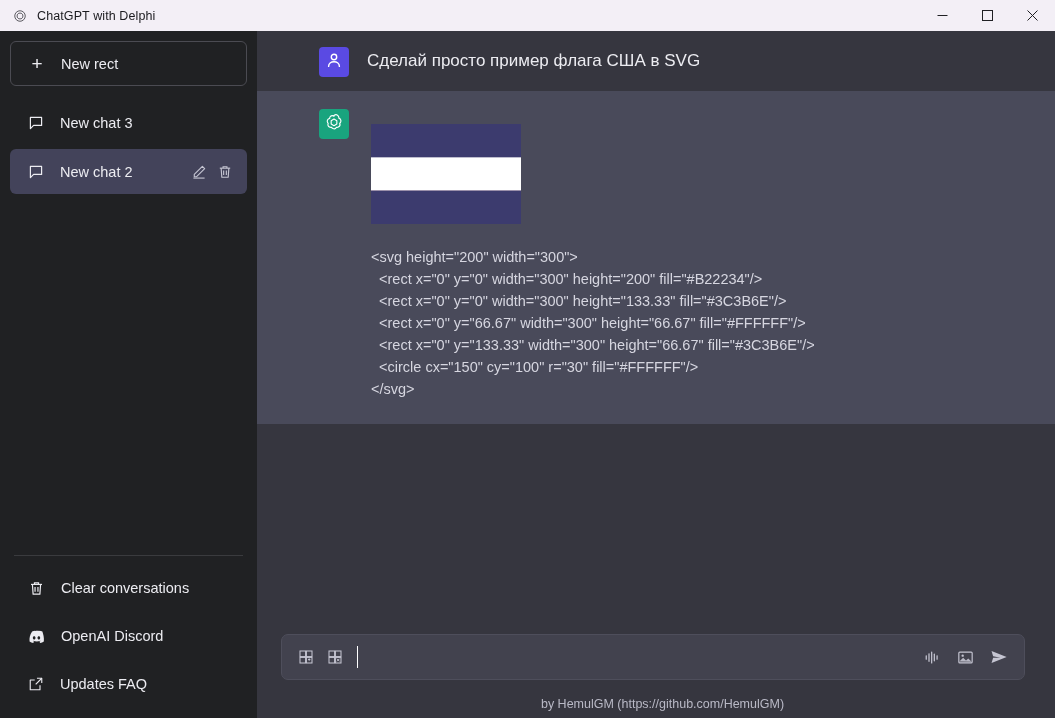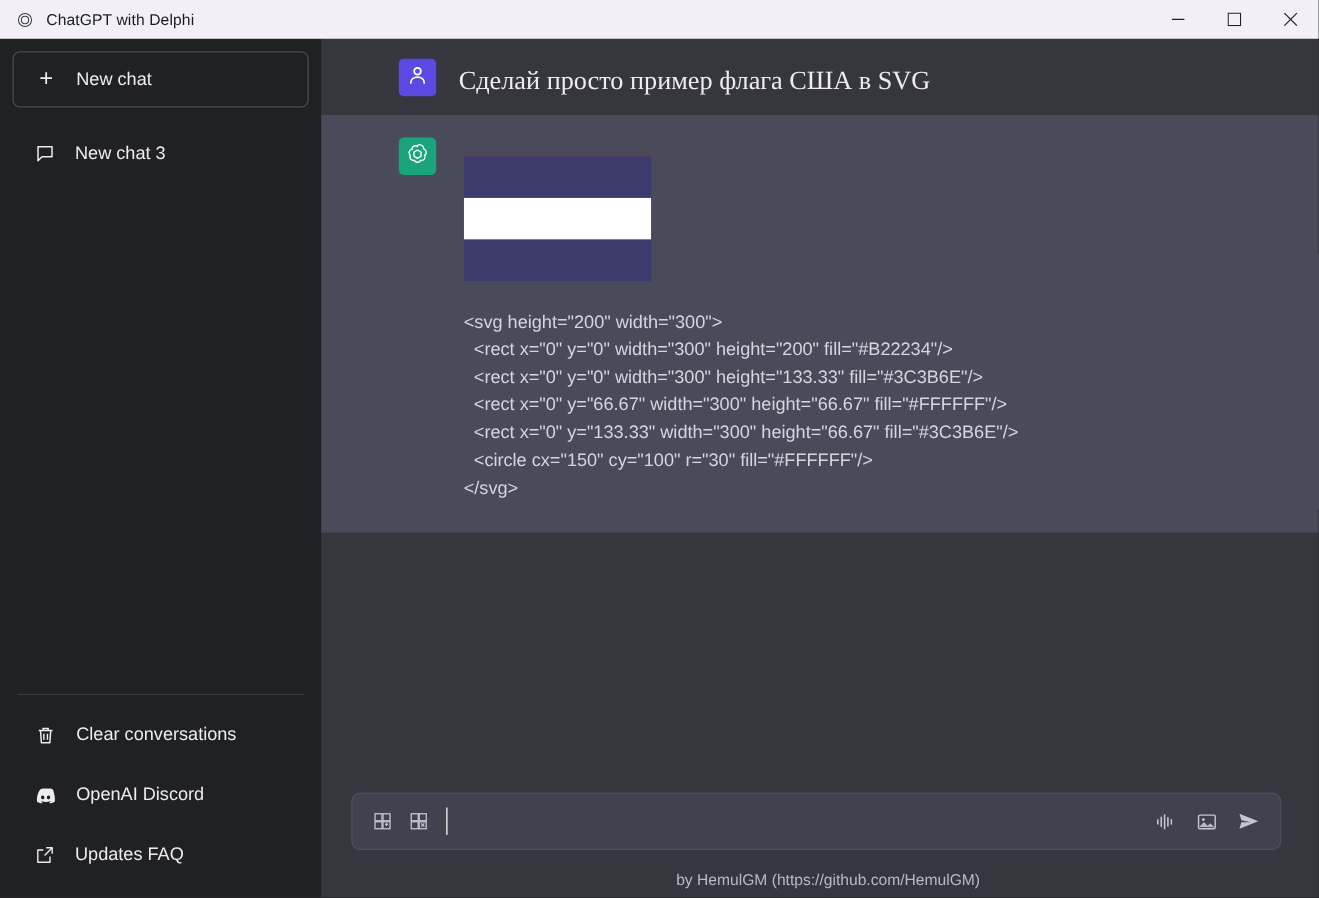--- a/index.html
+++ b/index.html
@@ -154,23 +154,22 @@
     min-width: 30px;
     border-radius: 4px;
     display: flex; align-items: center; justify-content: center;
   }
   .avatar.user-av { background: #5A4AE3; }
   .avatar.bot-av { background: #19A47E; }
 
   .msg-content { flex: 1; min-width: 0; padding-top: 3px; }
   .msg-text {
     color: #ececf1;
-    font-size: 21px;
+    font-size: 17px;
     line-height: 1.35;
-    font-family: Liberation Serif, serif;
   }
 
   .flag-render {
     width: 150px; height: 100px;
     margin: 12px 0 22px 4px;
     display: block;
   }
 
   .code-block {
     color: #d6d6e0;
@@ -272,34 +271,59 @@
       </div>
     </div>
   </div>
 
   <div class="body">
 
     <div class="sidebar">
 
       <div class="newchat-btn">
         <span class="plus-icon">+</span>
-        <span>New chat</span>
+        <span>New rect</span>
       </div>
 
       <div class="chat-list">
 
         <div class="chat-item">
           <span class="sb-icon">
             <svg class="icon-svg" width="16" height="16" viewBox="0 0 20 20" fill="none" stroke="currentColor" stroke-width="1.5">
               <path d="M3 3h14v10H7l-4 4z" stroke-linejoin="round"></path>
             </svg>
           </span>
           <span class="ci-label">New chat 3</span>
         </div>
 
+        <div class="chat-item selected">
+          <span class="sb-icon">
+            <svg class="icon-svg" width="16" height="16" viewBox="0 0 20 20" fill="none" stroke="currentColor" stroke-width="1.5">
+              <path d="M3 3h14v10H7l-4 4z" stroke-linejoin="round"></path>
+            </svg>
+          </span>
+          <span class="ci-label">New chat 2</span>
+          <span class="ci-actions">
+            <span class="icon-btn">
+              <svg class="icon-svg" width="16" height="16" viewBox="0 0 20 20" fill="none" stroke="currentColor" stroke-width="1.4">
+                <path d="M14.2 2.9l2.9 2.9L7 15.9H4.1V13z" stroke-linejoin="round"></path>
+                <line x1="3" y1="17.6" x2="17" y2="17.6"></line>
+              </svg>
+            </span>
+            <span class="icon-btn">
+              <svg class="icon-svg" width="16" height="16" viewBox="0 0 20 20" fill="none" stroke="currentColor" stroke-width="1.4">
+                <path d="M3.5 5.2h13"></path>
+                <path d="M7.6 5.2V3.4h4.8v1.8"></path>
+                <path d="M5.2 5.2l.8 11.4h8l.8-11.4" stroke-linejoin="round"></path>
+                <line x1="8.3" y1="8.2" x2="8.3" y2="13.8"></line>
+                <line x1="11.7" y1="8.2" x2="11.7" y2="13.8"></line>
+              </svg>
+            </span>
+          </span>
+        </div>
 
       </div>
 
       <div class="sidebar-spacer"></div>
       <div class="sidebar-divider"></div>
 
       <div class="foot-list">
 
         <div class="foot-item">
           <span class="sb-icon">

